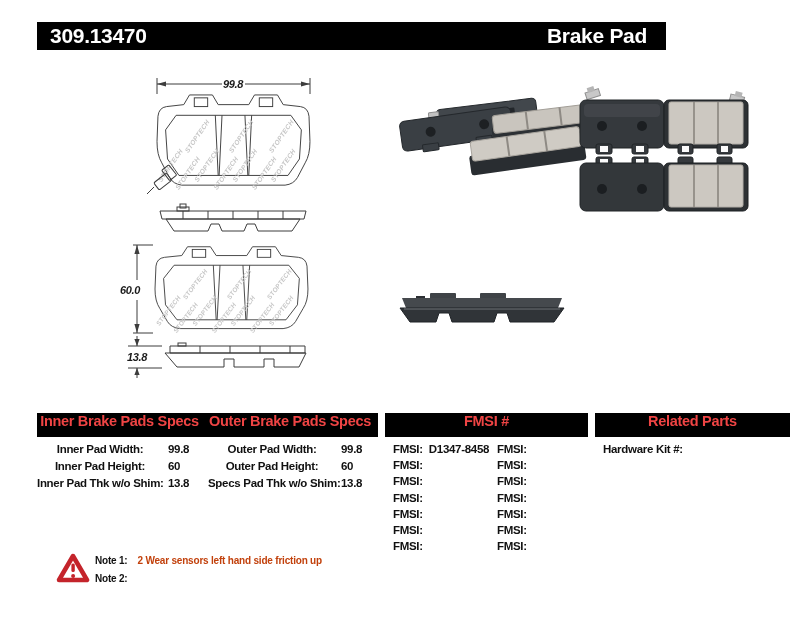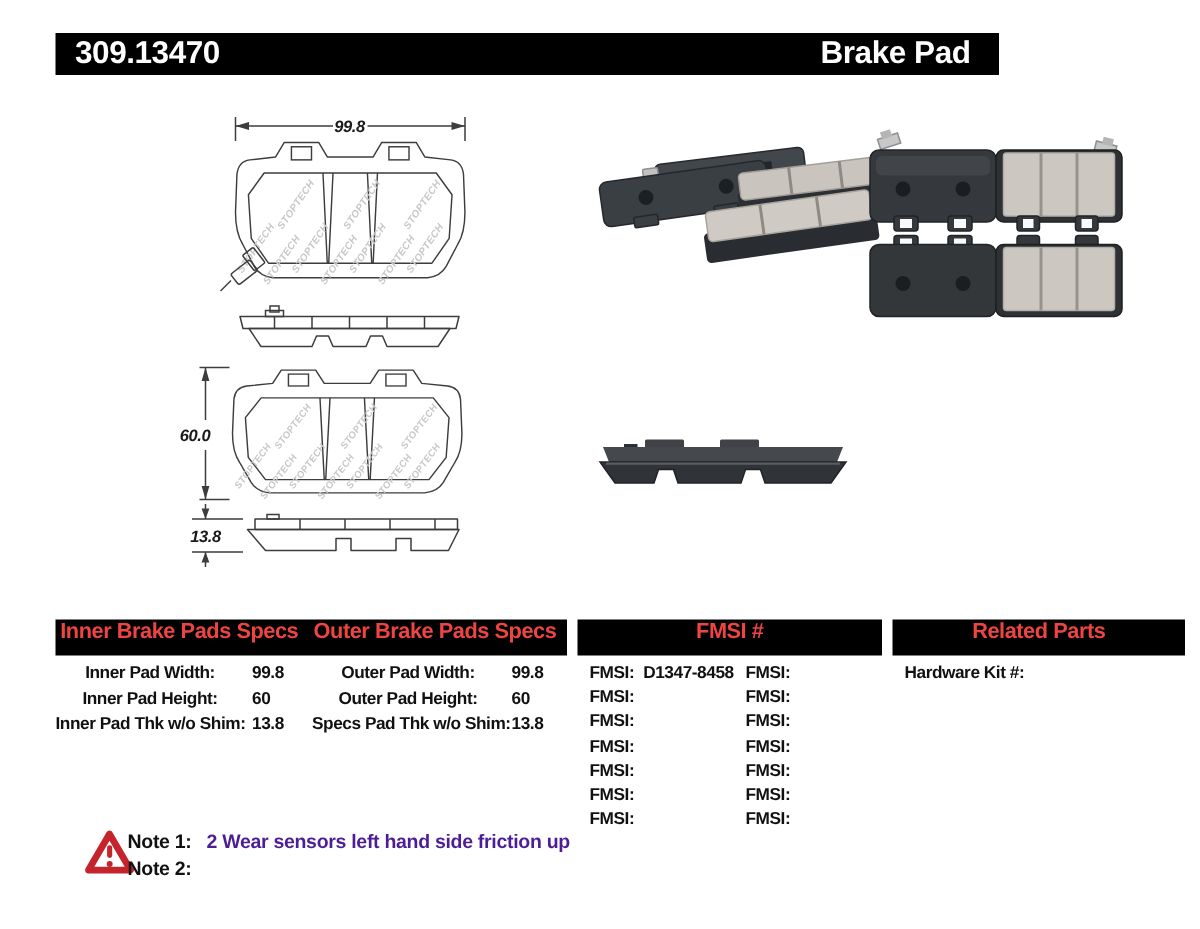--- a/index.html
+++ b/index.html
@@ -24,23 +24,23 @@
   .bar .cell{display:inline-block;text-align:center;}
   
   .spec-col{top:441px;font-size:11.5px;font-weight:bold;letter-spacing:-0.3px;}
   .spec-row{display:grid;grid-template-columns:var(--lw) auto;column-gap:5px;height:17px;line-height:17px;}
   .spec-label{text-align:center;white-space:nowrap;}
   .spec-value{text-align:left;white-space:nowrap;}
   .fmsi-col{top:441px;font-size:11.5px;font-weight:bold;letter-spacing:-0.3px;}
   .fmsi-row{display:flex;gap:6px;height:16.2px;line-height:16.2px;white-space:nowrap;}
   .related-col{top:441px;font-size:11.5px;font-weight:bold;letter-spacing:-0.3px;}
   
-  .notes{left:85px;top:552px;font-size:13px;font-weight:bold;letter-spacing:-0.2px;}
+  .notes{left:95px;top:552px;font-size:10px;font-weight:bold;letter-spacing:-0.2px;}
   .note-row{height:18px;line-height:18px;display:flex;gap:10px;white-space:nowrap;}
-  .note-text{color:#4c1d95;}
+  .note-text{color:#c2410c;}
   
   .artwork{left:0;top:60px;}
   .dline{stroke:#3d3d3d;stroke-width:1;fill:none;}
   .dimtxt{font-style:italic;font-weight:bold;font-size:11px;fill:#1a1a1a;letter-spacing:-0.3px;}
   .wm{font-style:italic;font-weight:bold;font-size:7px;fill:#c8c8c8;letter-spacing:0.2px;}
 </style>
 </head>
 <body>
 
 <header class="abs topbar">

